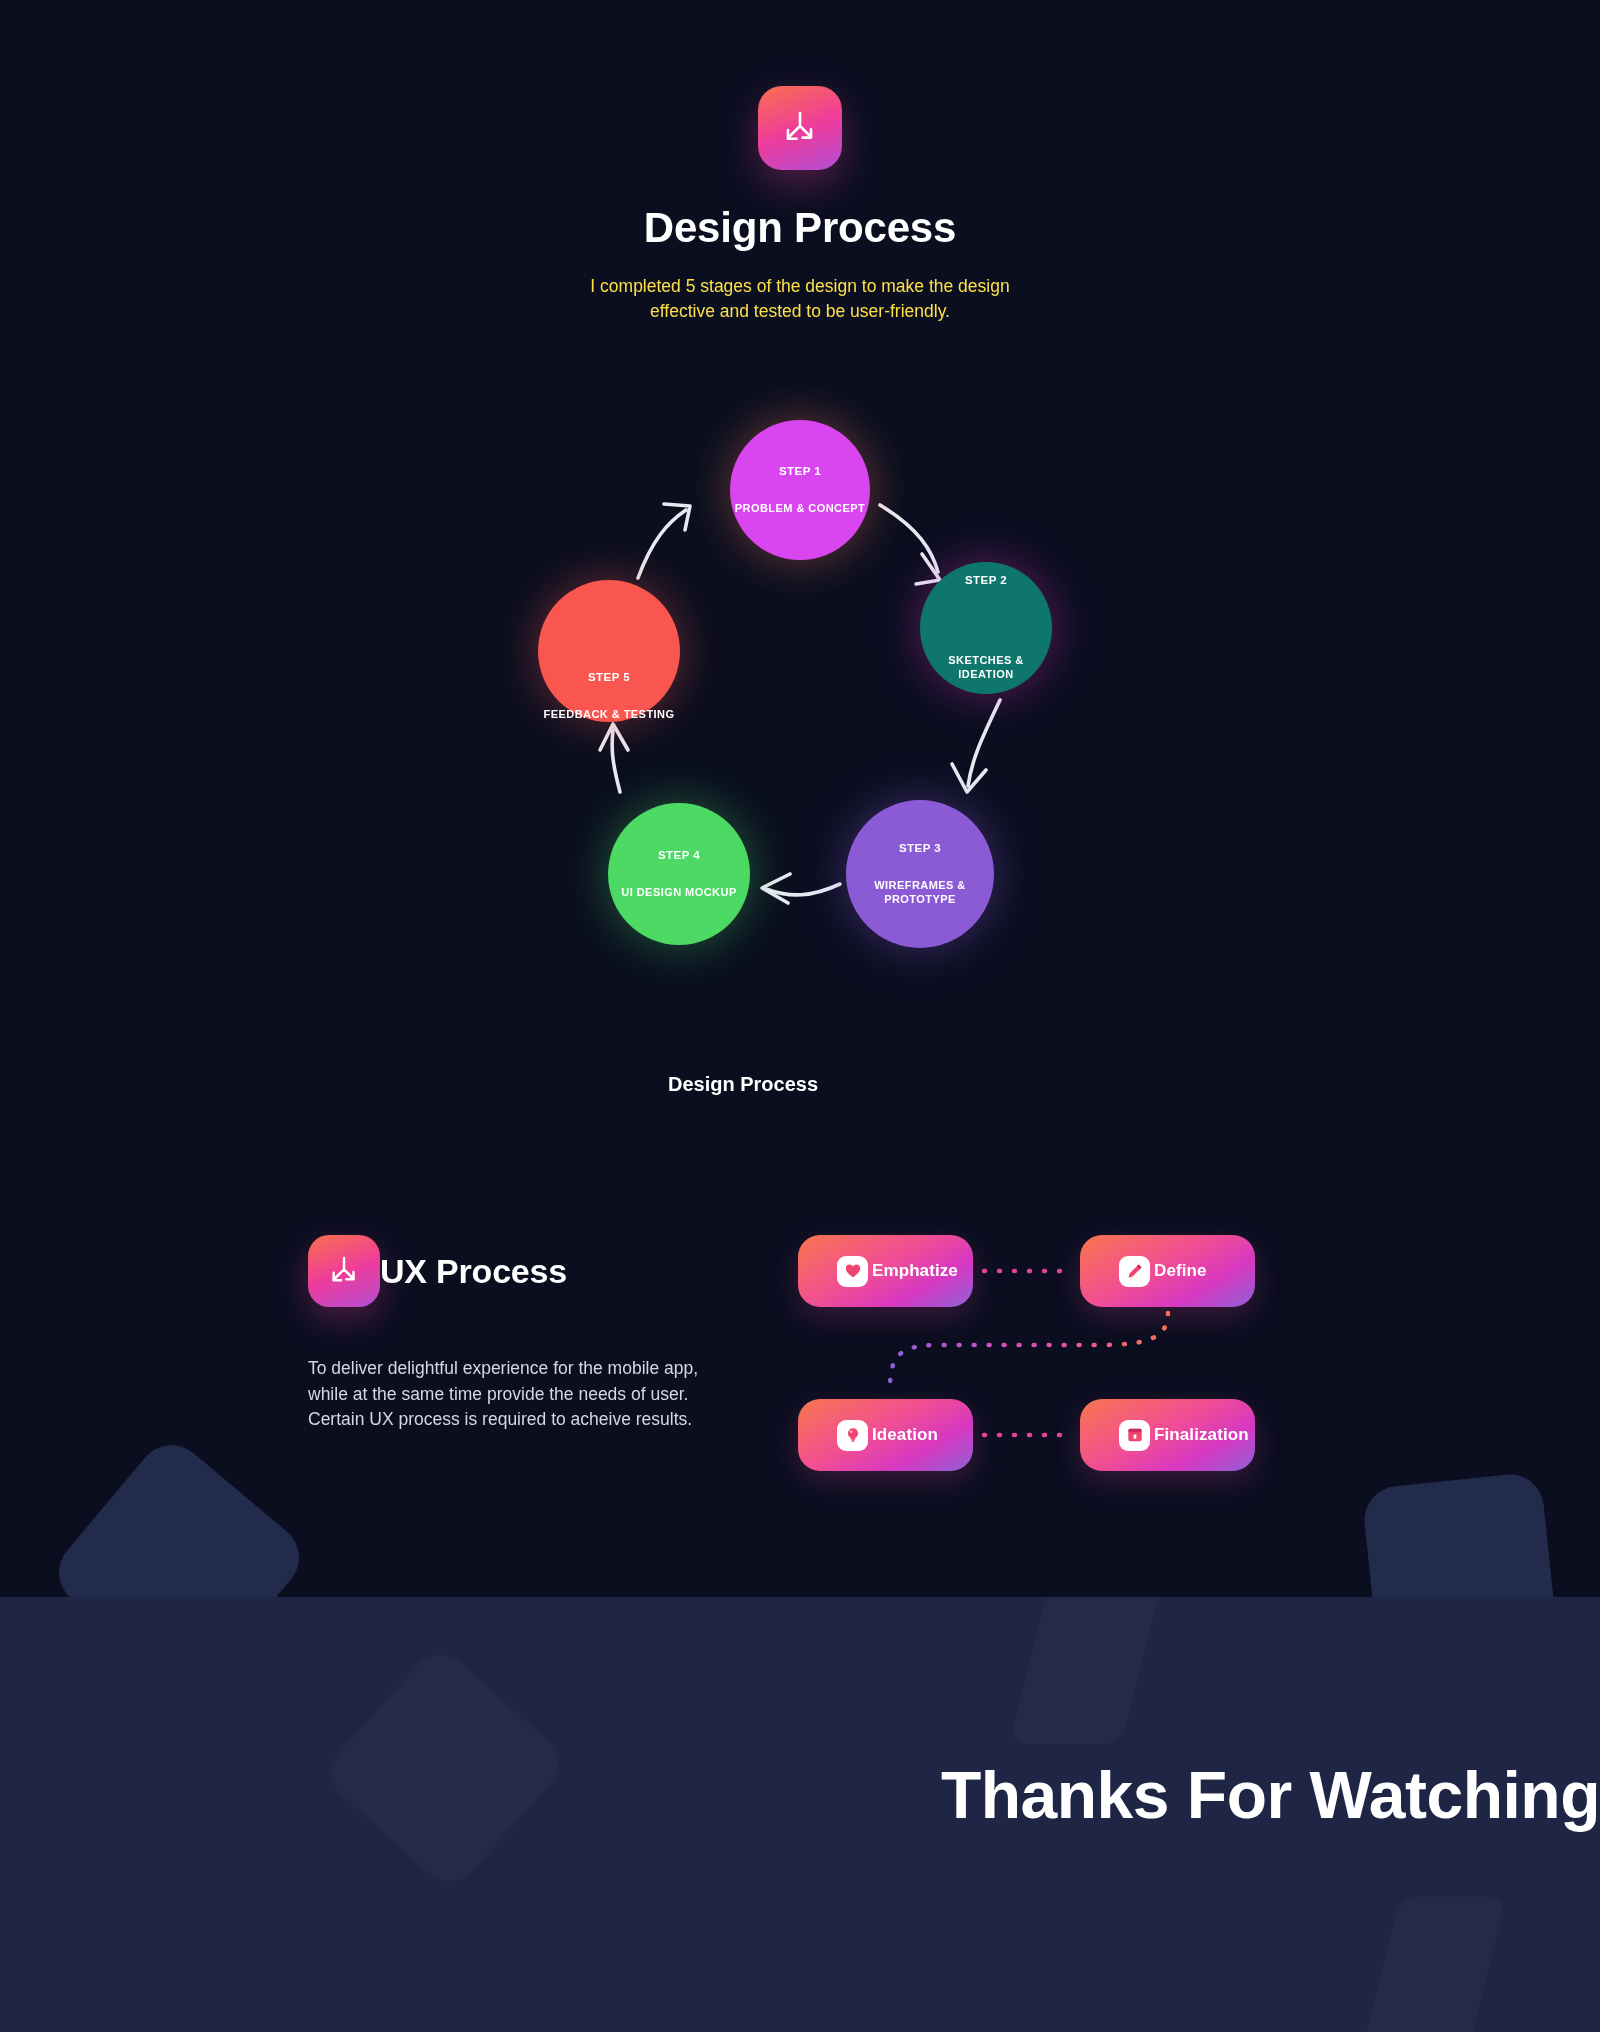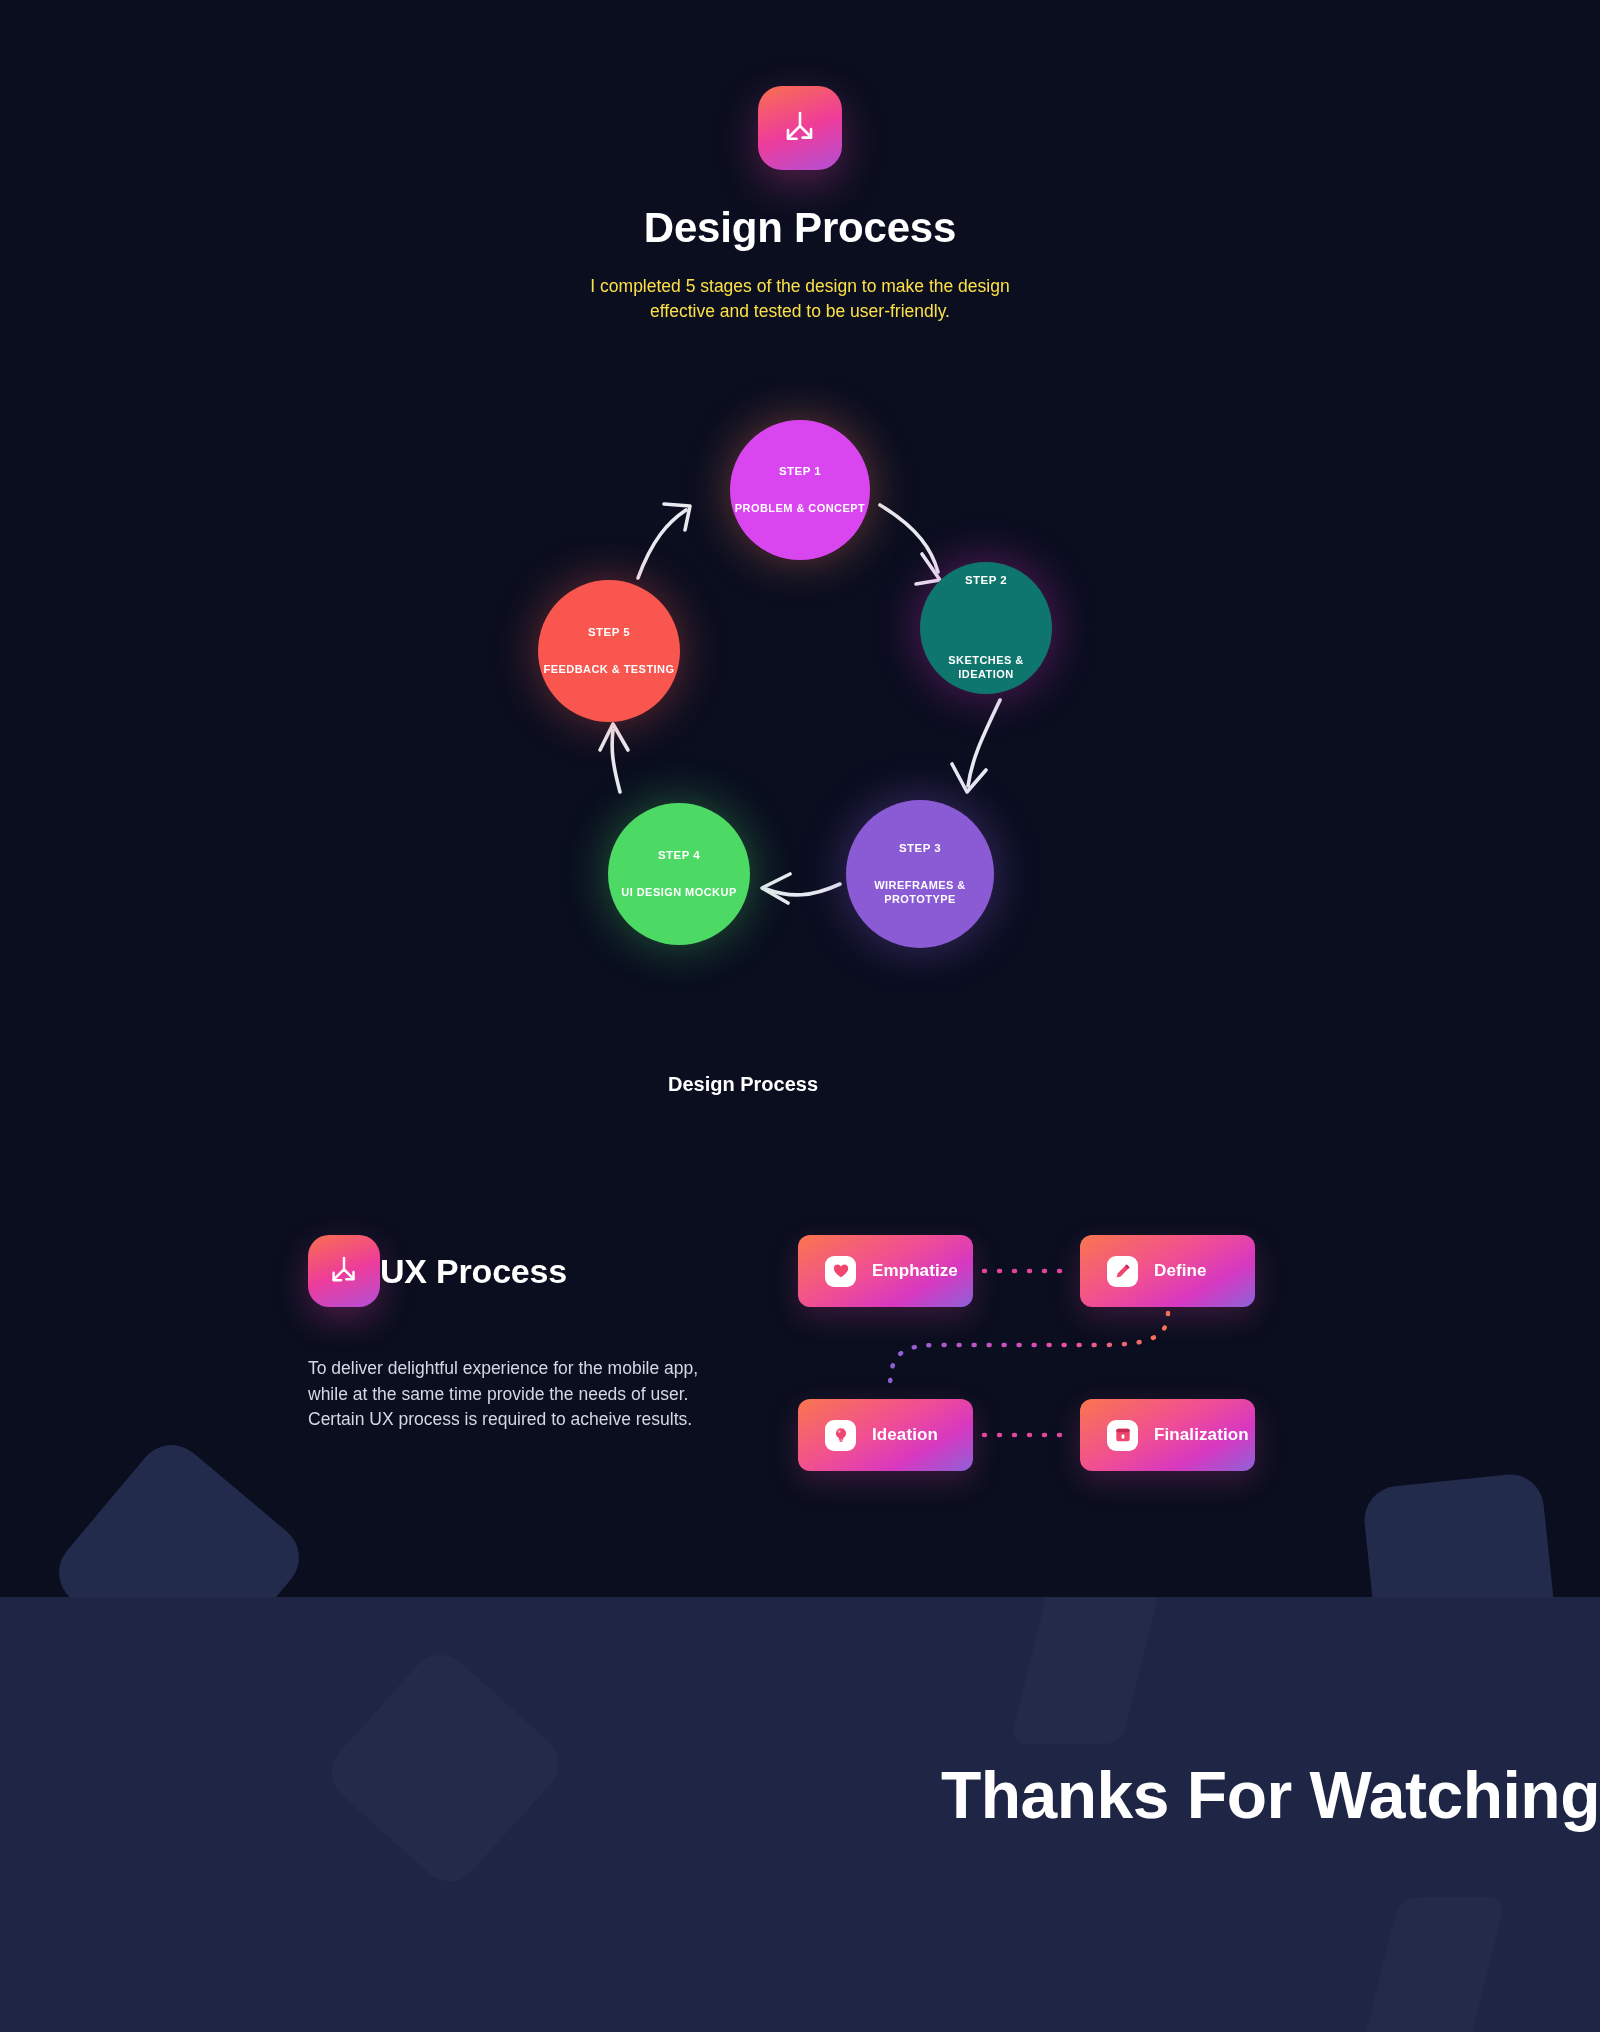--- a/index.html
+++ b/index.html
@@ -43,21 +43,21 @@
     display:flex; flex-direction:column; align-items:center; justify-content:center;
     text-align:center; color:#FFFFFF; z-index:3;
   }
   .node .sn { font-size:11.5px; font-weight:700; letter-spacing:.45px; }
   .node .nl { font-size:11px; font-weight:700; letter-spacing:.45px; line-height:1.25; margin-top:25px; }
 
   #node1 { width:140px; height:140px; left:730px; top:20px;  background:#FB7A5C; box-shadow:0 0 46px rgba(251,122,92,.40); }
   #node2 { width:132px; height:132px; left:920px; top:162px; background:#DE2FC0; box-shadow:0 0 46px rgba(222,47,192,.40); }
   #node3 { width:148px; height:148px; left:846px; top:400px; background:#8B5BD6; box-shadow:0 0 46px rgba(139,91,214,.40); }
   #node4 { width:142px; height:142px; left:608px; top:403px; background:#4CD964; box-shadow:0 0 46px rgba(76,217,100,.38); }
-  #node5 { width:142px; height:142px; left:538px; top:180px; background:#F9564F; box-shadow:0 0 46px rgba(249,86,79,.40); }
+  #node5 { width:142px; height:142px; left:538px; top:180px; background:#F9564F; box-shadow:0 0 46px rgba(249,86,79,.40);justify-content:flex-end; }
 
   .cycle-center {
     position:absolute; left:633px; top:673px; width:220px; text-align:center;
     font-size:20px; font-weight:700; color:#FFFFFF; z-index:2;
   }
 
   
   .ux { position:absolute; left:0; top:1235px; width:1600px; height:300px; }
 
   .ux-left { position:absolute; left:308px; top:0; width:420px; }
@@ -68,23 +68,23 @@
     box-shadow:0 12px 34px rgba(220,60,150,.32);
     display:flex; align-items:center; justify-content:center;
   }
   .ux-title { font-size:34px; font-weight:700; color:#FFFFFF; letter-spacing:-.2px; }
   .ux-body { margin-top:49px; font-size:17.5px; line-height:1.47; color:#D4D8E3; width:400px; }
 
   .ux-flow { position:absolute; left:798px; top:0; width:470px; height:260px; }
   .ux-flow-svg { position:absolute; left:0; top:0; z-index:1; }
 
   .pill {
-    position:absolute; width:175px; height:72px; border-radius:12px; z-index:2;
+    position:absolute; width:175px; height:72px; border-radius:22px; z-index:2;
     background:linear-gradient(150deg,#F9764E 0%,#F04E94 45%,#D738C0 72%,#8E61D9 100%);
-    display:flex; align-items:center; gap:16px; padding-left:27px;
+    display:flex; align-items:center; gap:4px; padding-left:39px;
     box-shadow:0 10px 30px rgba(226,70,150,.22);
   }
   .pill-ico {
     width:31px; height:31px; border-radius:9px; background:#FFFFFF; flex:0 0 31px;
     display:flex; align-items:center; justify-content:center;
   }
   .pill-label { font-size:17px; font-weight:600; color:#FFFFFF; letter-spacing:.1px; }
 
   #pill0 { left:0px;   top:0px; }
   #pill1 { left:282px; top:0px; }

